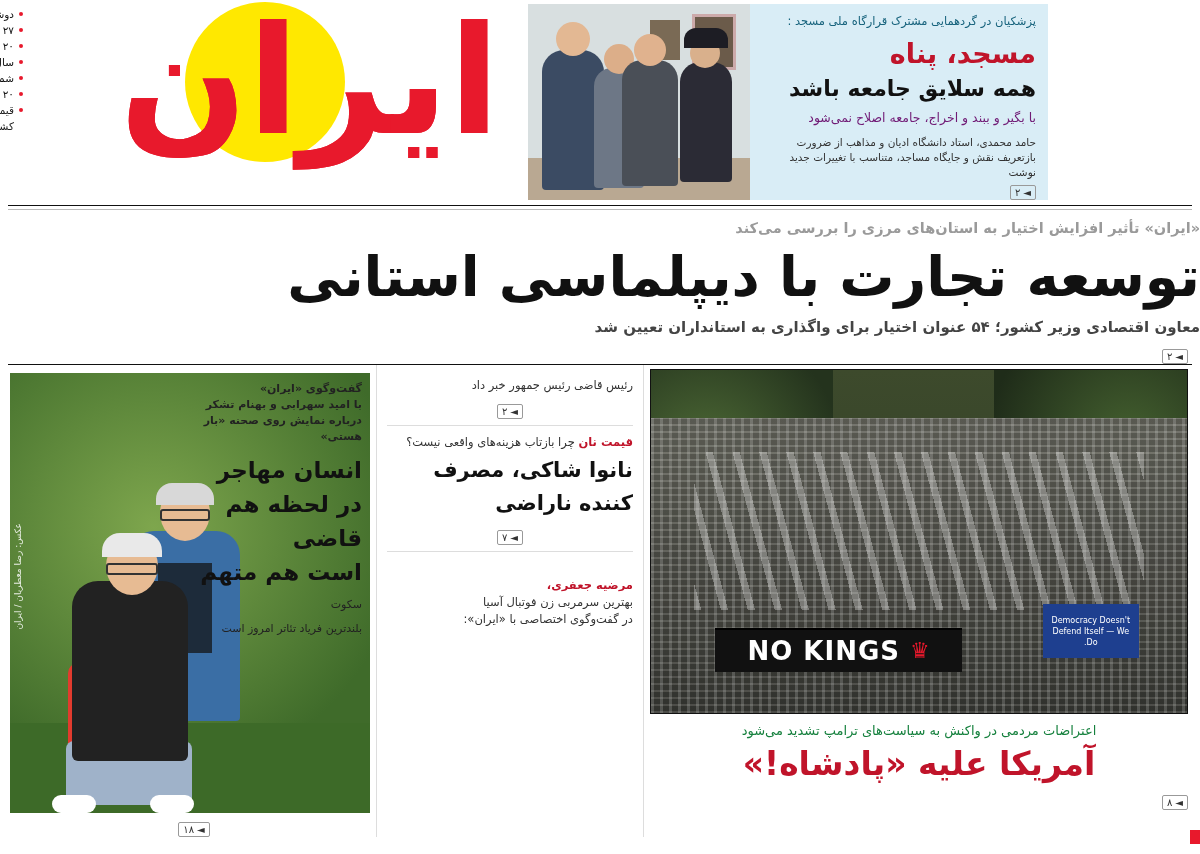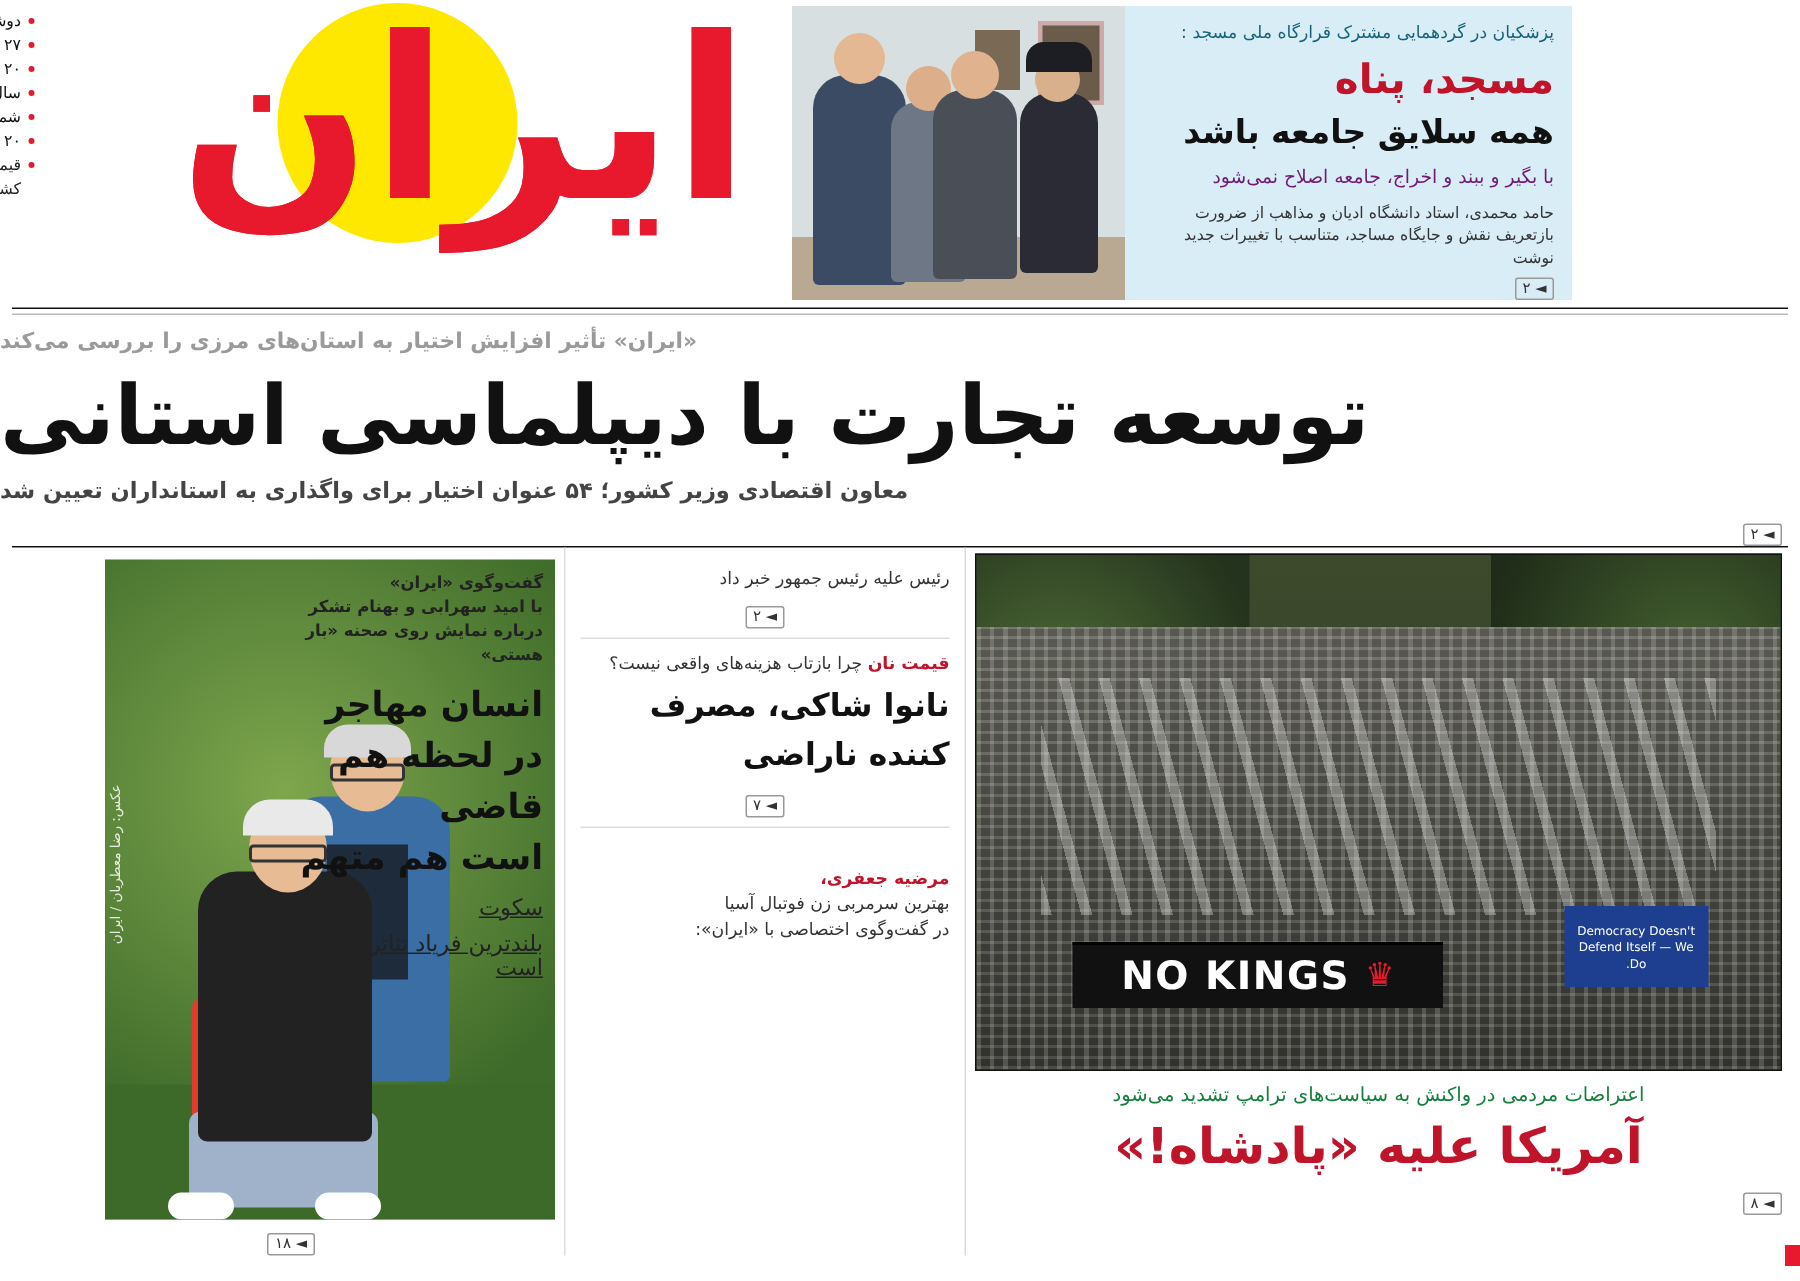--- a/index.html
+++ b/index.html
@@ -78,38 +78,38 @@
     display: inline-flex; align-items: center; gap: 3px;
     font-size: 10px; color: #333; border: 1px solid #999;
     padding: 0 4px; height: 15px; border-radius: 2px; margin-top: 5px;
   }
 
   
   .rule { width: 1184px; margin: 0 auto; border-top: 1px solid #111; }
   .rule.thin { border-top: 1px solid #bbb; }
 
   
-  .lead { text-align: left; padding: 10px 0 6px; }
+  .lead { text-align: right; padding: 10px 0 6px; }
   .lead-kicker { font-size: 14.5px; color: #9a9a9a; font-weight: 700; }
   .lead-title {
     font-size: 55px; font-weight: 900; color: #111; line-height: 78px;
     letter-spacing: -1px; margin-top: 2px;
   }
   .lead-sub { font-size: 15px; color: #444; font-weight: 700; margin-top: 2px; }
   .lead-mark { text-align: right; padding: 2px 12px 0 0; }
 
   
   .grid { display: flex; flex-direction: row-reverse; gap: 0; padding: 0 8px; }
   .col-right { width: 368px; padding: 8px 6px 0 10px; }
   .col-mid { width: 268px; padding: 4px 10px 0 10px; border-left: 1px solid #ddd; border-right: 1px solid #ddd; }
   .col-left { flex: 1; padding: 4px 4px 0 6px; }
 
   
   .photo-interview {
-    position: relative; width: 300px; height: 440px; overflow: hidden;
+    position: relative; width: 360px; height: 440px; overflow: hidden;
     background: radial-gradient(circle at 40% 35%, #7ea64d, #3f6b2a 70%);
   }
   .pi-floor { position:absolute; left:0; right:0; bottom:0; height:90px; background:#3d6a28; }
   .pi-chair { position:absolute; left:58px; bottom:60px; width:120px; height:90px; background:#e23b2e; border-radius:10px; }
   .pi-chair::after{content:"";position:absolute;left:16px;bottom:-44px;width:10px;height:46px;background:#c8c8cc;}
   .pi-man1 { position:absolute; left:62px; bottom:52px; width:116px; height:180px; background:#222; border-radius:26px 26px 6px 6px; }
   .pi-man1head { position:absolute; left:96px; bottom:218px; width:52px; height:58px; border-radius:50%; background:#e7bb93; }
   .pi-man1hair { position:absolute; left:92px; bottom:256px; width:60px; height:24px; border-radius:18px 18px 0 0; background:#e9e9e9; }
   .pi-man1glass{ position:absolute; left:96px; bottom:238px; width:52px; height:12px; border:2px solid #333; border-radius:3px;}
   .pi-legs { position:absolute; left:56px; bottom:8px; width:126px; height:64px; background:#9fb2c9; border-radius:8px; }
@@ -122,21 +122,21 @@
   .pi-man2shirt{position:absolute; left:148px; bottom:160px; width:54px; height:90px; background:#1d2b3a;}
   .pi-credit {
     position:absolute; left:3px; top:150px; writing-mode: vertical-rl;
     font-size: 9px; color:#fff; opacity:.85; transform: rotate(180deg);
   }
   .pi-caption {
     position:absolute; right:8px; top:8px; width:190px; text-align:right;
   }
   .pic-kicker { font-size: 11px; color:#222; line-height:16px; font-weight:700; }
   .pic-title { font-size: 23px; font-weight:900; color:#111; line-height:34px; margin-top:8px;}
-  .pic-small { font-size: 15px; color:#222; line-height:16px; margin-top:8px;text-decoration:underline; }
+  .pic-small { font-size: 11px; color:#222; line-height:16px; margin-top:8px; }
 
   
   .brief { padding: 8px 0 6px; border-bottom: 1px solid #ddd; text-align: right; }
   .brief:last-child { border-bottom: 0; }
   .brief .kicker { font-size: 11.5px; color: #333; line-height: 17px; }
   .brief .kicker .red { color: #c0142a; font-weight: 700; margin-top: 27px; }
   .brief .title { font-size: 21px; font-weight: 900; color: #111; line-height: 33px; margin-top: 3px; }
   .brief .mark { text-align: center; margin-top: 5px; }
 
   
@@ -287,21 +287,21 @@
           <span>◄</span>
           <span>۱۸</span>
         </span>
       </div>
     </div>
 
     <div class="col-mid">
 
 
       <div class="brief">
-        <div class="kicker">رئیس علیه رئیس جمهور خبر داد</div>
+        <div class="kicker">رئیس قاضی رئیس جمهور خبر داد</div>
         <div class="mark">
           <span class="pagemark">
             <span>◄</span>
             <span>۲</span>
           </span>
         </div>
       </div>
 
       <div class="brief">
         <div class="kicker">

